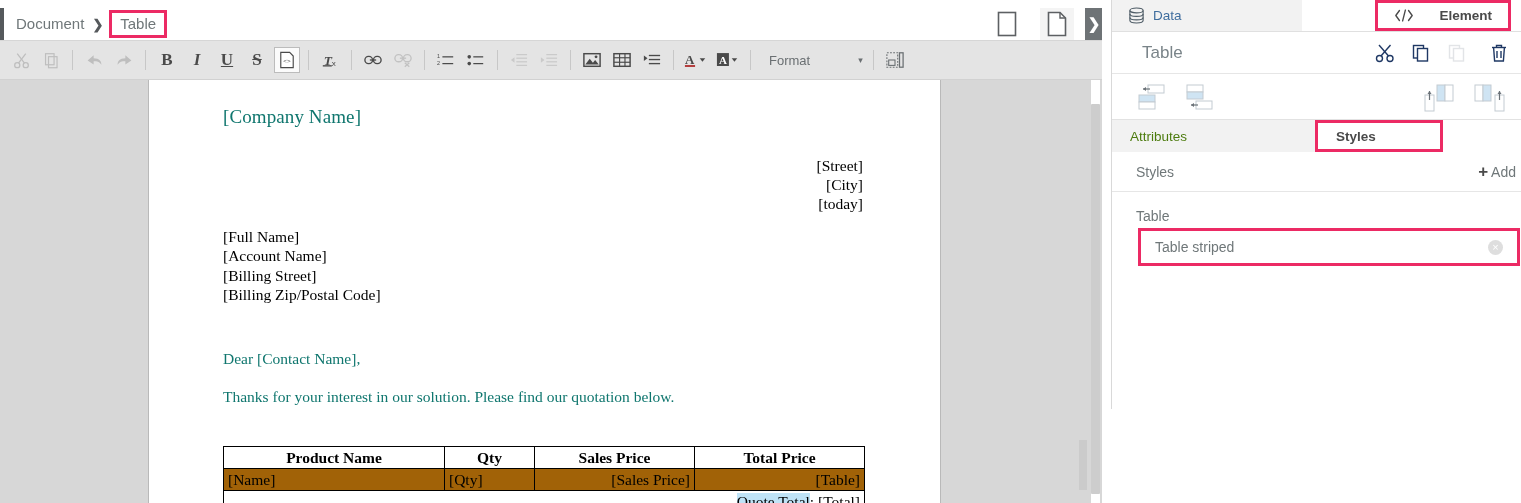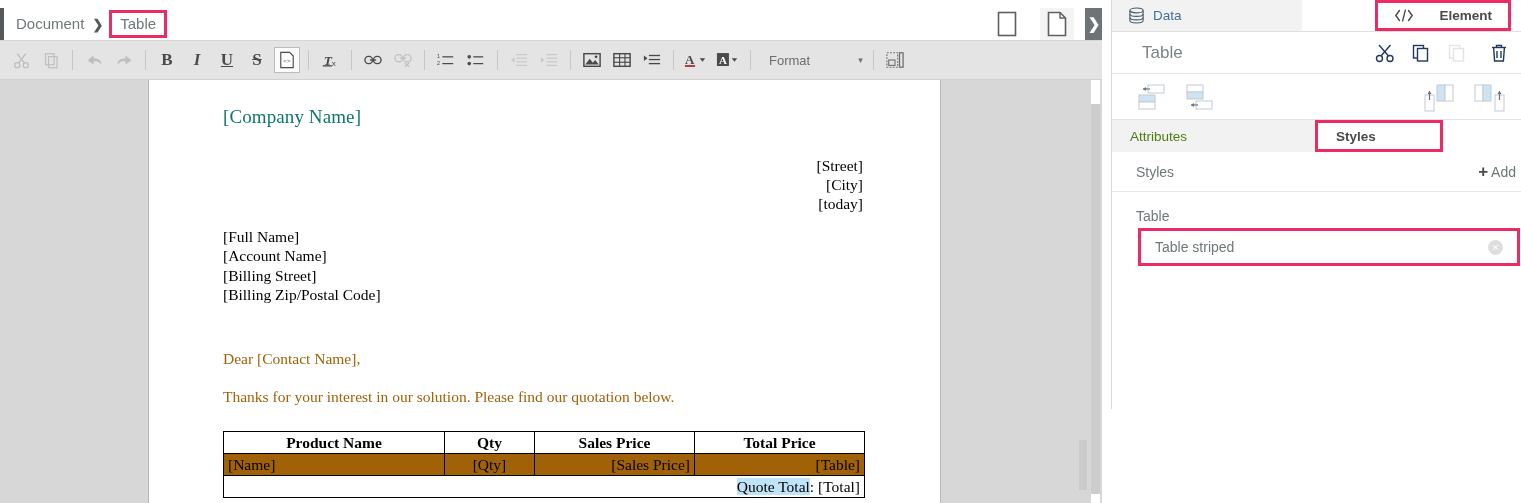--- a/index.html
+++ b/index.html
@@ -105,22 +105,22 @@
     font-family: "Liberation Serif", serif;
   }
   .doc-inner { padding: 26px 77px 0 74px; }
   .doc-company {
     color: #0f766e; font-weight: normal; font-size: 19px;
     font-family: "Liberation Serif", serif;
     margin: 0 0 28px 0; letter-spacing: .1px;
   }
   .doc-right { text-align: right; font-size: 15.5px; color: #000; line-height: 19px; margin-bottom: 14px; }
   .doc-addr { font-size: 15.5px; color: #000; line-height: 19.3px; margin-bottom: 46px; }
-  .doc-p { font-size: 15.5px; color: #a16207; margin: 0 0 20px 0; }
-  .doc-p.last { margin-bottom: 25px; }
+  .doc-p { font-size: 15.5px; color: #0f766e; margin: 0 0 20px 0; }
+  .doc-p.last { margin-bottom: 40px; }
 
   
   table.quote {
     border-collapse: collapse;
     width: 642px;
     margin-left: 0px;
     font-size: 15.5px;
     table-layout: fixed;
     border: 1.5px solid #000;
   }
@@ -128,21 +128,21 @@
     border: 1px solid #000;
     padding: 1px 4px;
     height: 22px;
     font-weight: normal;
   }
   table.quote thead th {
     text-align: center; font-weight: bold;
   }
   table.quote tbody tr.striped td { background: #a16207; }
   td.c1 { width: 222px; }
-  td.c2, th.c2 { width: 90px; text-align: center; }
+  td.c2, th.c2 { width: 90px; text-align: left; }
   td.c3, th.c3 { width: 160px; text-align: right; }
   td.c4, th.c4 { width: 170px; text-align: right; }
   td.left { text-align: left; }
   td.totals { text-align: right; }
   .sel-hl { background: #bfe3f7; }
 
   
   .editor-scroll-track {
     position: absolute; right: 2px; top: 72px;
     width: 9px; height: 431px; background: #ffffff;

